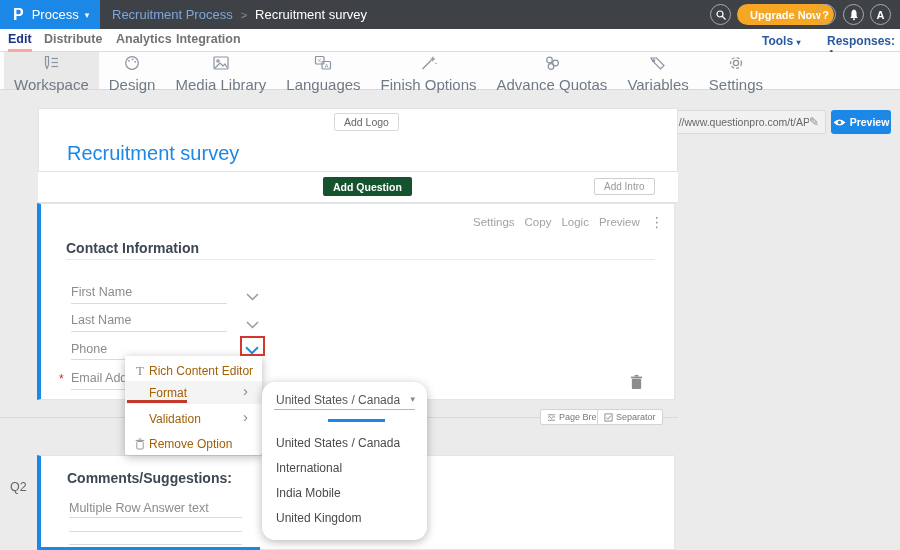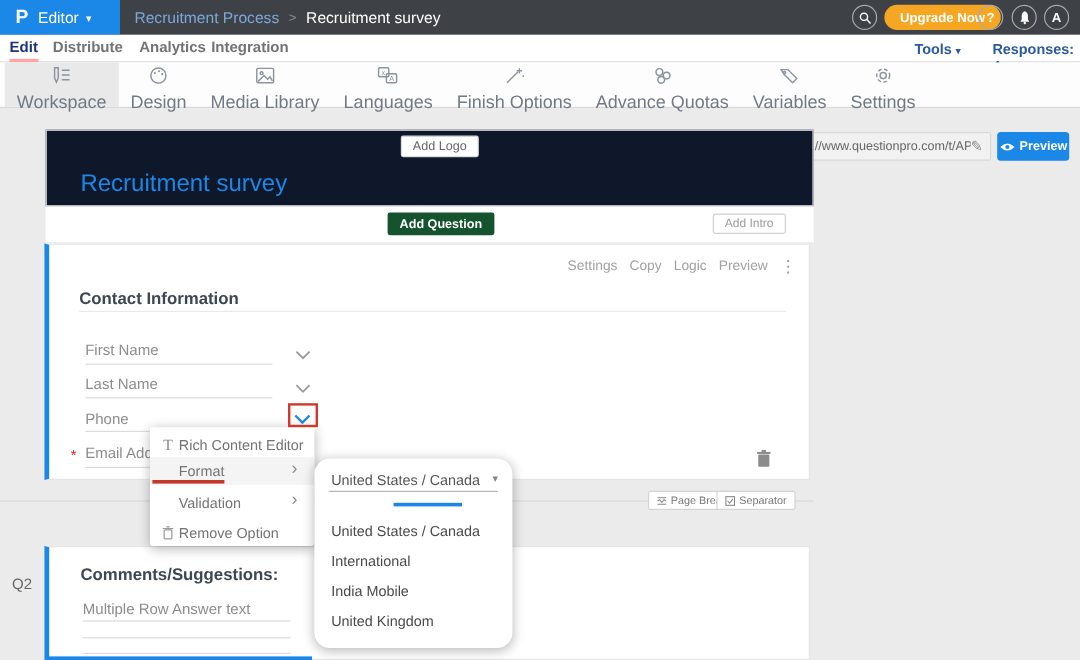--- a/index.html
+++ b/index.html
@@ -42,21 +42,21 @@
   .saved { position:absolute; left:576px; top:64px; font-size:11px; font-style:italic; color:#8B8B8B; }
   .urlbox { position:absolute; left:646px; top:58px; width:180px; height:24px; background:#F1F1F1; border:1px solid #D9D9D9;
             border-radius:2px; display:flex; align-items:center; padding:0 6px; }
   .urlbox input { flex:1; min-width:0; border:none; background:transparent; font-size:10.5px; color:#666; font-family:inherit; outline:none; }
   .urlbox .pencil { color:#8A8A8A; font-size:12px; cursor:pointer; }
   .previewbtn { position:absolute; left:831px; top:58px; width:60px; height:24px; background:#1B87E6; border:none; border-radius:3px;
                 color:#fff; font-size:10.5px; font-weight:bold; display:flex; align-items:center; justify-content:center; gap:4px;
                 cursor:pointer; font-family:inherit; }
 
   
-  .headercard { position:absolute; left:38px; top:108px; width:640px; height:64px; background:#0f172a; border:1px solid #E3E3E3; }
+  .headercard { position:absolute; left:38px; top:108px; width:640px; height:64px; background:#ffffff; border:1px solid #E3E3E3; }
   .addlogo { position:absolute; left:295px; top:4px; padding:2px 9px; background:#fff; border:1px solid #D9D9D9; border-radius:2px;
              font-size:10.5px; color:#666; cursor:pointer; font-family:inherit; }
   .surveytitle { position:absolute; left:28px; top:33px; font-size:20px; color:#1B87E6; cursor:text; }
   .whitestrip { position:absolute; left:38px; top:172px; width:640px; height:31px; background:#fff; border-bottom:1px solid #E2E2E2; }
   .addq { position:absolute; left:285px; top:5px; height:19px; padding:0 10px; background:#14532d; border:none; border-radius:2px;
           color:#fff; font-size:10.5px; font-weight:bold; cursor:pointer; font-family:inherit; }
   .addintro { position:absolute; left:556px; top:6px; height:17px; padding:0 9px; background:#fff; border:1px solid #CFCFCF;
               border-radius:2px; color:#9A9A9A; font-size:10px; cursor:pointer; font-family:inherit; }
 
   .qcard { position:absolute; background:#fff; border:1px solid #E5E5E5; border-left:4px solid #1B87E6; }
@@ -74,21 +74,21 @@
   .dividerline { position:absolute; left:0; top:417px; width:678px; height:1px; background:#D8D8D8; }
   .brkbtn { position:absolute; top:409px; height:16px; background:#fff; border:1px solid #D4D4D4; border-radius:2px;
             display:flex; align-items:center; gap:3px; padding:0 6px; font-size:9px; color:#777; cursor:pointer; font-family:inherit; }
 
   
   .ctxmenu { position:absolute; left:125px; top:356px; width:137px; height:99px; background:#fff; border-radius:2px;
              box-shadow:0 2px 10px rgba(0,0,0,0.28); }
   .ctxitem { position:absolute; left:0; width:137px; height:23px; display:flex; align-items:center; cursor:pointer; }
   .ctxitem.hl { background:#F4F4F4; }
   .ctxicon { position:absolute; left:8px; width:14px; text-align:center; color:#8A8A8A; }
-  .ctxlabel { position:absolute; left:24px; font-size:12px; color:#737373; white-space:nowrap; }
+  .ctxlabel { position:absolute; left:24px; font-size:12px; color:#a16207; white-space:nowrap; }
   .ctxchev { position:absolute; left:118px; top:1px; font-size:15px; color:#888; }
   .richT { font-family:"Liberation Serif", serif; font-size:13px; color:#8A8A8A; }
 
   .submenu { position:absolute; left:262px; top:382px; width:165px; height:158px; background:#fff; border-radius:13px;
              box-shadow:0 2px 10px rgba(0,0,0,0.28); }
   .sel { position:absolute; left:14px; top:11px; width:137px; font-size:12px; color:#555; cursor:pointer; }
   .selcaret { position:absolute; right:12px; top:12px; font-size:9px; color:#888; }
   .selunder { position:absolute; left:12px; top:27px; width:141px; height:1px; background:#B5B5B5; }
   .blueline { position:absolute; left:66px; top:37px; width:57px; height:3px; background:#1B87E6; }
   .opt { position:absolute; left:14px; font-size:12px; color:#4A4A4A; cursor:pointer; white-space:nowrap; }
@@ -99,21 +99,21 @@
   .bottomblue { position:absolute; left:38px; top:547px; width:222px; height:3px; background:#1B87E6; }
 </style>
 </head>
 <body>
 
 <div id="app">
 
   <div class="topbar">
     <div class="brand">
       <span class="logo">P</span>
-      <span class="prod">Editor</span>
+      <span class="prod">Process</span>
       <span class="caret">▾</span>
     </div>
     <div class="crumb" style="left:112px;">
       <span class="parent">Recruitment Process</span>
       <span class="sep">&gt;</span>
       <span class="current">Recruitment survey</span>
     </div>
     <div class="circ" style="left:710px;">
       <span style="display:flex;">
         <svg width="12" height="12" viewBox="0 0 24 24">

